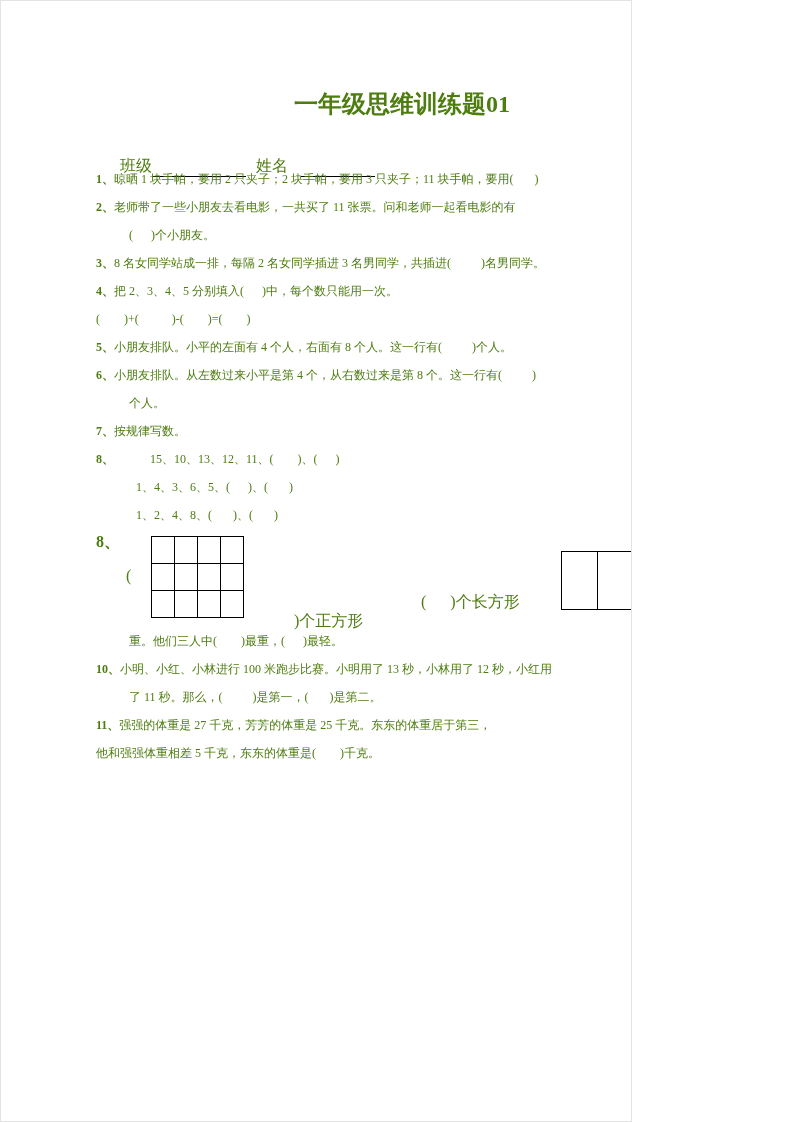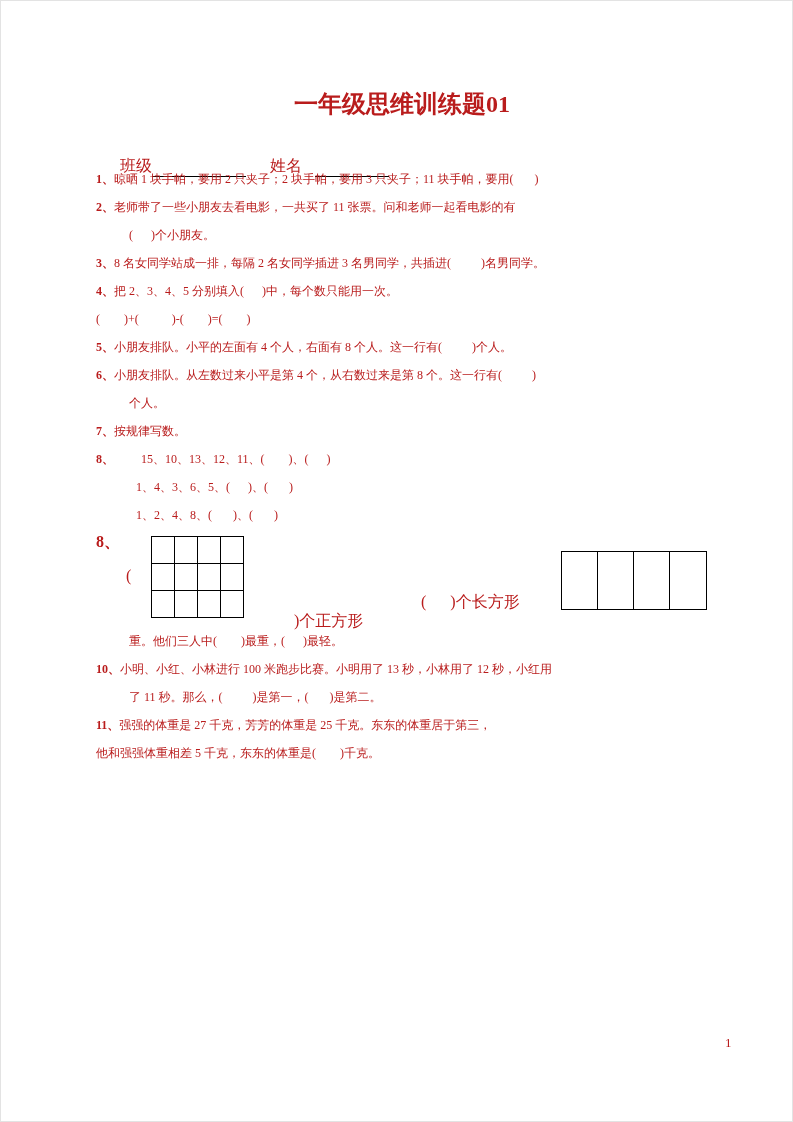--- a/index.html
+++ b/index.html
@@ -1,24 +1,24 @@
 <!DOCTYPE html>
 <html><head>
 <meta charset="utf-8">
 <style>
   html, body { margin: 0; padding: 0; background: #ffffff; }
   .page {
     position: relative;
-    width: 793px;
+    width: 632px;
     height: 1122px;
     background: #ffffff;
     border: 1px solid #e3e3e3;
     box-sizing: border-box;
     font-family: "Liberation Serif", "DejaVu Serif", serif;
-    color: #b91c1c;
+    color: #4d7c0f;
     overflow: hidden;
   }
   .content {
     position: absolute;
     left: 95px;
     top: 88px;
     width: 612px;
   }
   .title {
     font-size: 24px;
@@ -36,32 +36,32 @@
     white-space: pre;
   }
   .blank-line {
     display: inline-block;
     border-bottom: 1px solid #000;
     height: 17px;
     vertical-align: bottom;
   }
   .w94 { width: 94px; }
   .w74 { width: 74px; }
-  .ml10 { margin-left: 24px; }
+  .ml10 { margin-left: 10px; }
   .ml13 { margin-left: 13px; }
   .line {
     font-size: 12px;
     line-height: 28px;
     height: 28px;
     white-space: pre;
   }
   .cont { padding-left: 33px; }
   .seq-cont { padding-left: 40px; }
   .qnum { font-weight: bold; }
-  .seq-gap { margin-left: 27px; }
+  .seq-gap { margin-left: 36px; }
   .fig-block {
     position: relative;
     height: 98px;
   }
   .fig-text {
     position: absolute;
     font-size: 16px;
     line-height: 18px;
     white-space: pre;
   }

